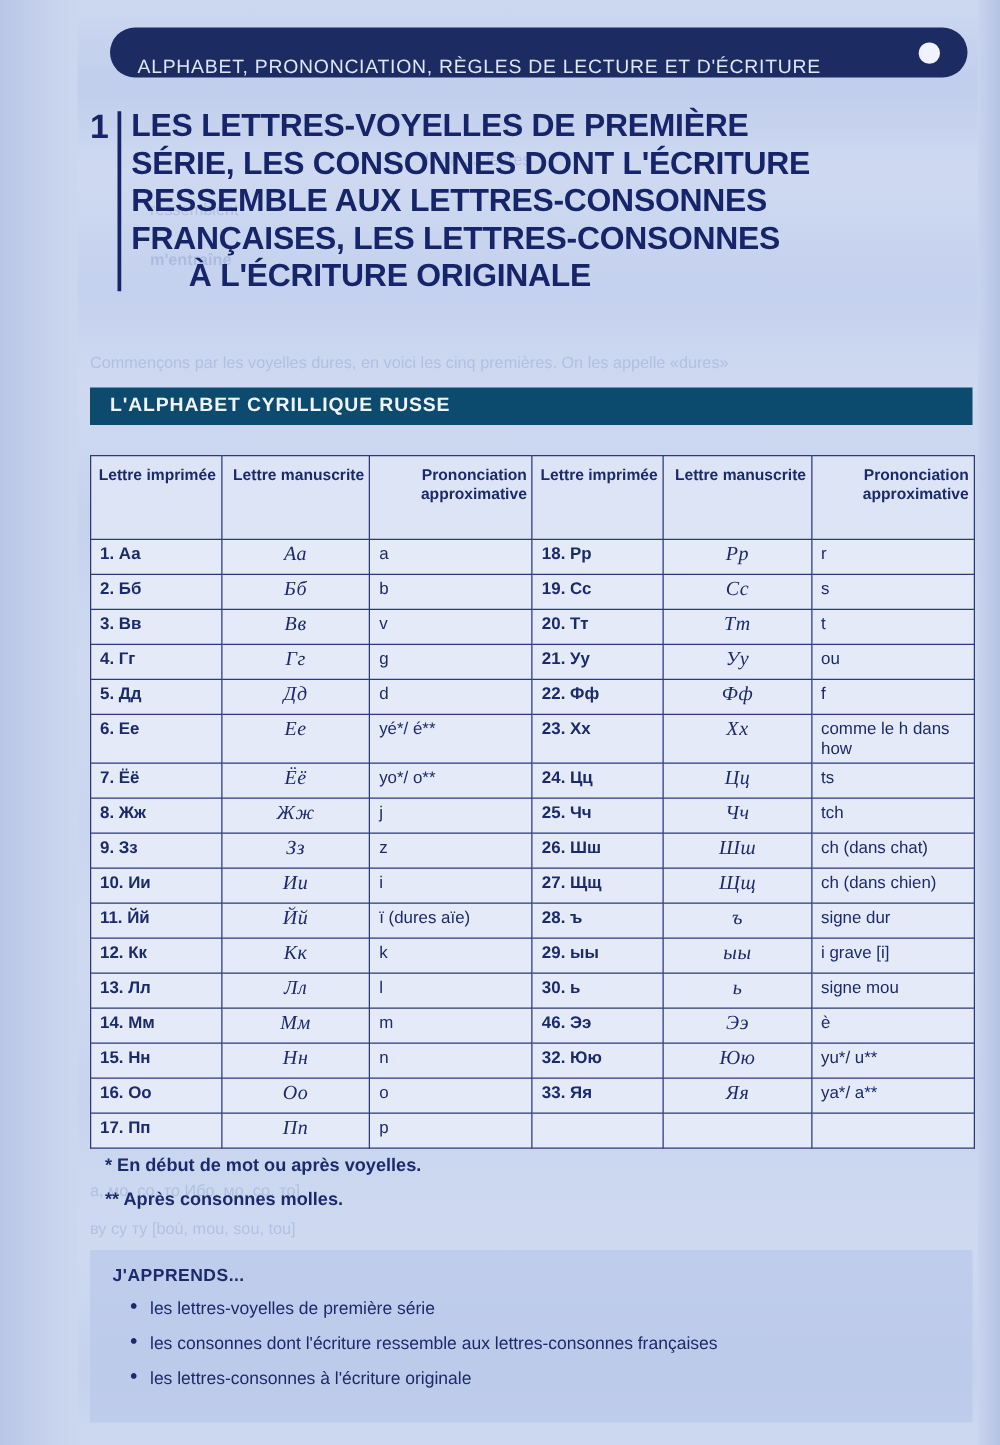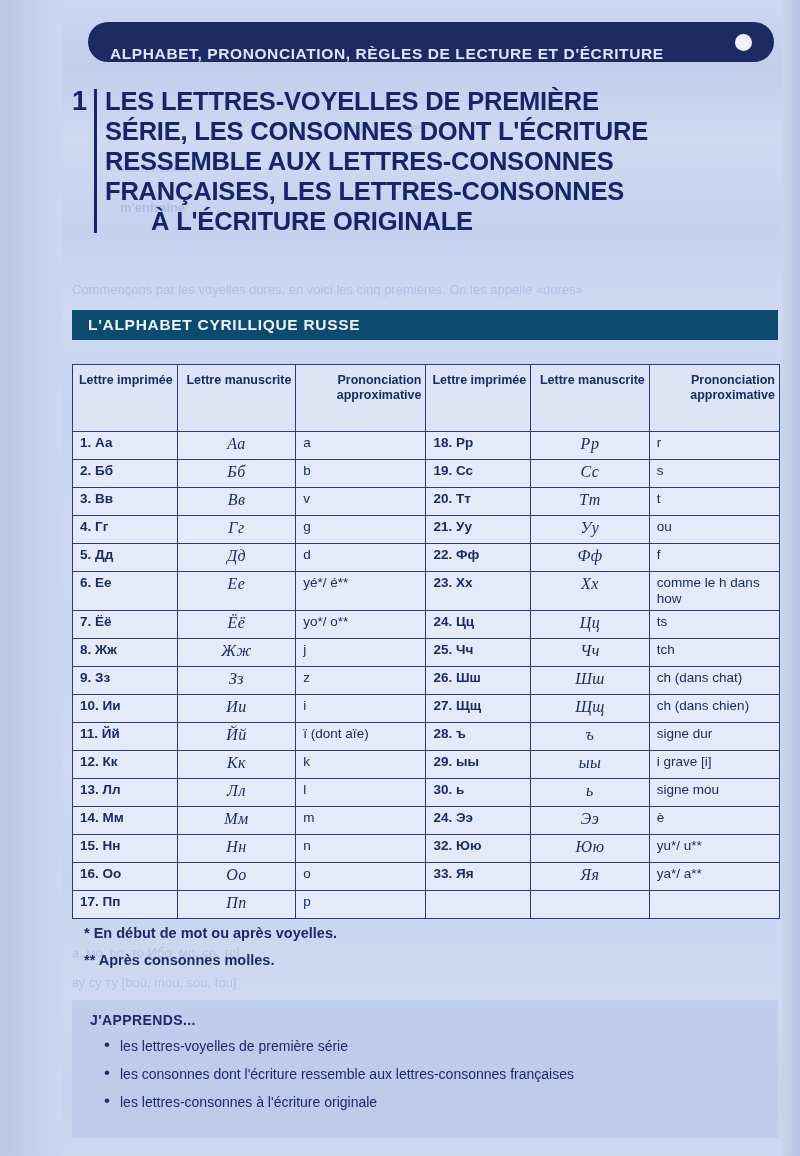--- a/index.html
+++ b/index.html
@@ -67,21 +67,21 @@
     border-radius: 20px;
     display: flex;
     align-items: center;
     justify-content: space-between;
     padding: 0 16px 0 22px;
     box-sizing: border-box;
   }
   .header-title {
     color: #dfe6fa;
     font-size: 15.5px;
-    font-weight: bold;
+    font-weight: normal;
     letter-spacing: 0.6px;
     margin-top: 24px;
   }
   .header-dot {
     width: 17px;
     height: 17px;
     border-radius: 50%;
     background: #f0f3ff;
     margin-right: 6px;
   }
@@ -392,21 +392,21 @@
         <td class="printed">10. Ии</td>
         <td class="cursive">Ии</td>
         <td class="pron">i</td>
         <td class="printed">27. Щщ</td>
         <td class="cursive">Щщ</td>
         <td class="pron">ch (dans chien)</td>
       </tr>
       <tr>
         <td class="printed">11. Йй</td>
         <td class="cursive">Йй</td>
-        <td class="pron">ï (dont aïe)</td>
+        <td class="pron">ï (dures aïe)</td>
         <td class="printed">28. ъ</td>
         <td class="cursive">ъ</td>
         <td class="pron">signe dur</td>
       </tr>
       <tr>
         <td class="printed">12. Кк</td>
         <td class="cursive">Кк</td>
         <td class="pron">k</td>
         <td class="printed">29. ыы</td>
         <td class="cursive">ыы</td>
@@ -417,21 +417,21 @@
         <td class="cursive">Лл</td>
         <td class="pron">l</td>
         <td class="printed">30. ь</td>
         <td class="cursive">ь</td>
         <td class="pron">signe mou</td>
       </tr>
       <tr>
         <td class="printed">14. Мм</td>
         <td class="cursive">Мм</td>
         <td class="pron">m</td>
-        <td class="printed">24. Ээ</td>
+        <td class="printed">46. Ээ</td>
         <td class="cursive">Ээ</td>
         <td class="pron">è</td>
       </tr>
       <tr>
         <td class="printed">15. Нн</td>
         <td class="cursive">Нн</td>
         <td class="pron">n</td>
         <td class="printed">32. Юю</td>
         <td class="cursive">Юю</td>
         <td class="pron">yu*/ u**</td>

